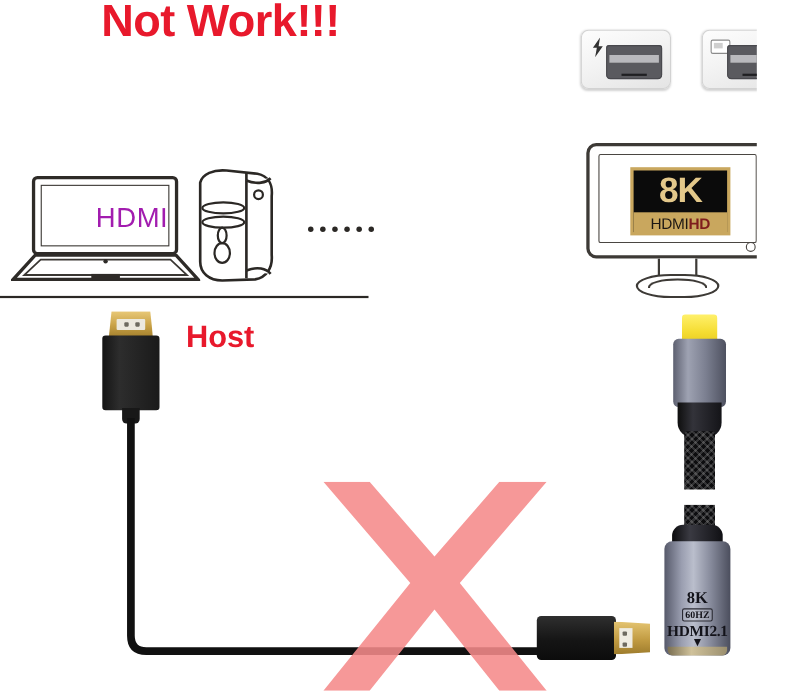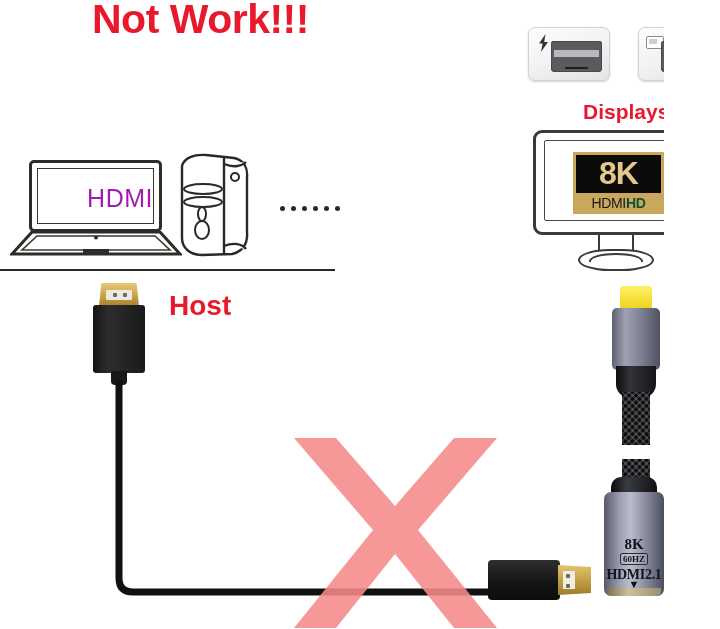--- a/index.html
+++ b/index.html
@@ -9,20 +9,21 @@
   }
   body {
     font-family: "Liberation Sans", sans-serif;
   }
   #stage {
     position: relative;
     width: 664px;
     height: 629px;
     background: #ffffff;
     overflow: hidden;
+    padding-left: 24px;
   }
   .abs { position: absolute; }
 
   
   #title {
     left: 92px;
     top: -4px;
     font-size: 41px;
     font-weight: 700;
     color: #e8192c;
@@ -146,21 +147,21 @@
     position: absolute;
     left: 0; right: 0; bottom: -2px;
     height: 20px;
     background: #c9a75e;
     text-align: center;
     font-size: 14px;
     line-height: 20px;
     color: #1c1713;
     letter-spacing: -0.3px;
   }
-  #badge-uhd b { color: #14532d; }
+  #badge-uhd b { color: #7f1d1d; }
   #monitor-neck {
     left: 598px;
     top: 235px;
     width: 36px;
     height: 17px;
     border: 2.5px solid #3d3a36;
     border-top: none;
     background: #fff;
     box-sizing: border-box;
   }
@@ -445,21 +446,20 @@
       <path d="M8.5 0 L2 9.5 L5.6 9.5 L4 18 L11 8 L7.2 8 Z" fill="#333"></path>
     </svg>
     <div class="port-slot"></div>
   </div>
 
   <div class="abs port-icon" style="left:638px; top:27px;">
     <div class="mdp-mark"></div>
     <div class="port-slot"></div>
   </div>
 
-  <div class="abs" id="displays-label">Displays</div>
 
   <div class="abs" id="monitor-body">
     <div id="monitor-inner">
       <div id="badge-8k">
         <div id="badge-inner">
           <div id="badge-8k-text">8K</div>
           <div id="badge-uhd"><span>HDMI</span><b>HD</b></div>
         </div>
       </div>
     </div>

